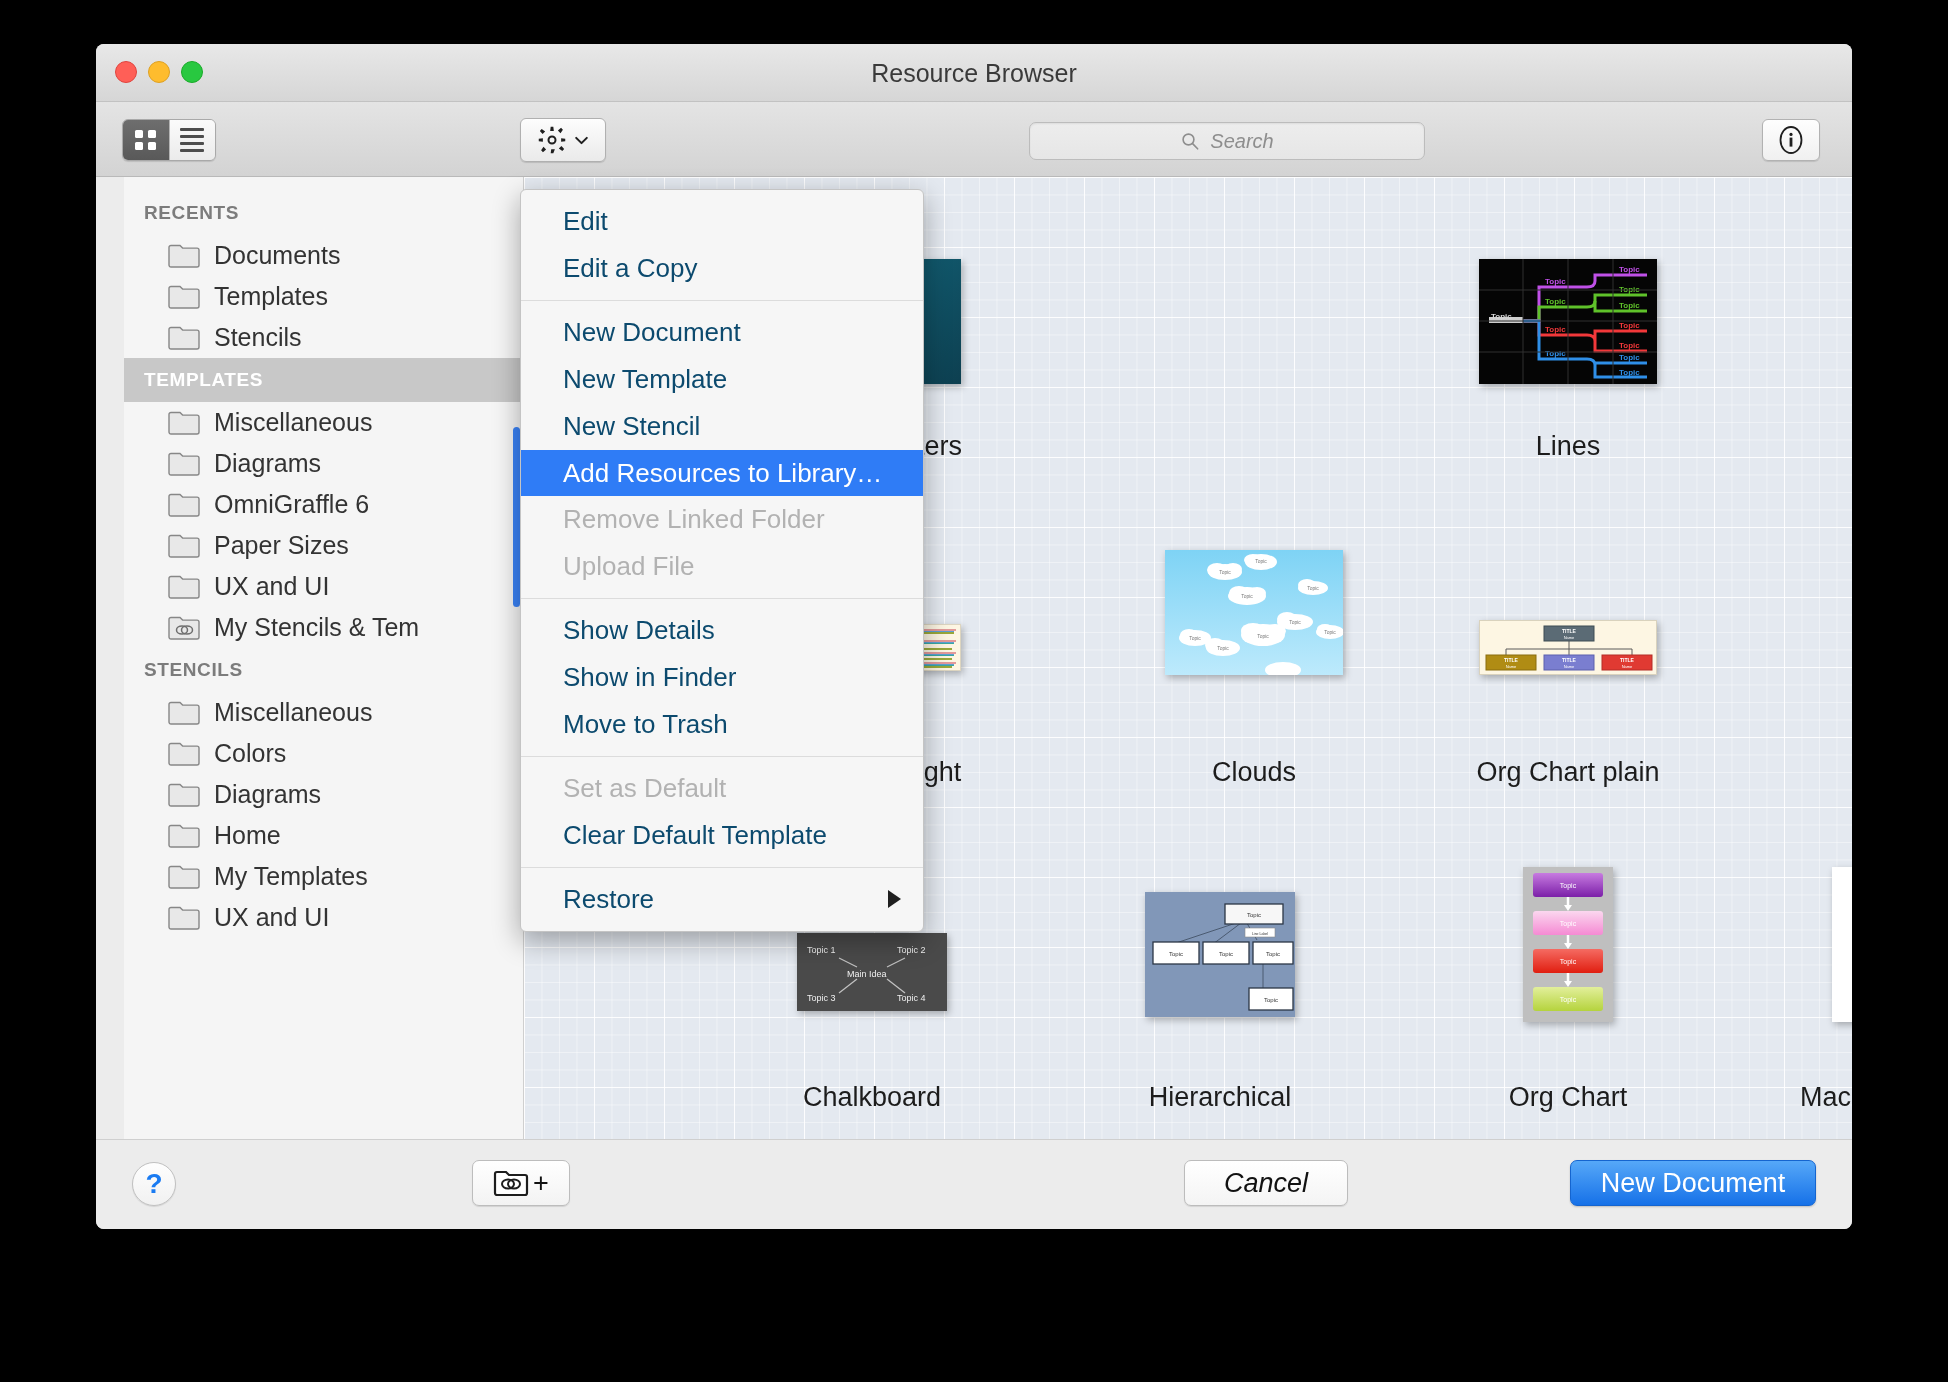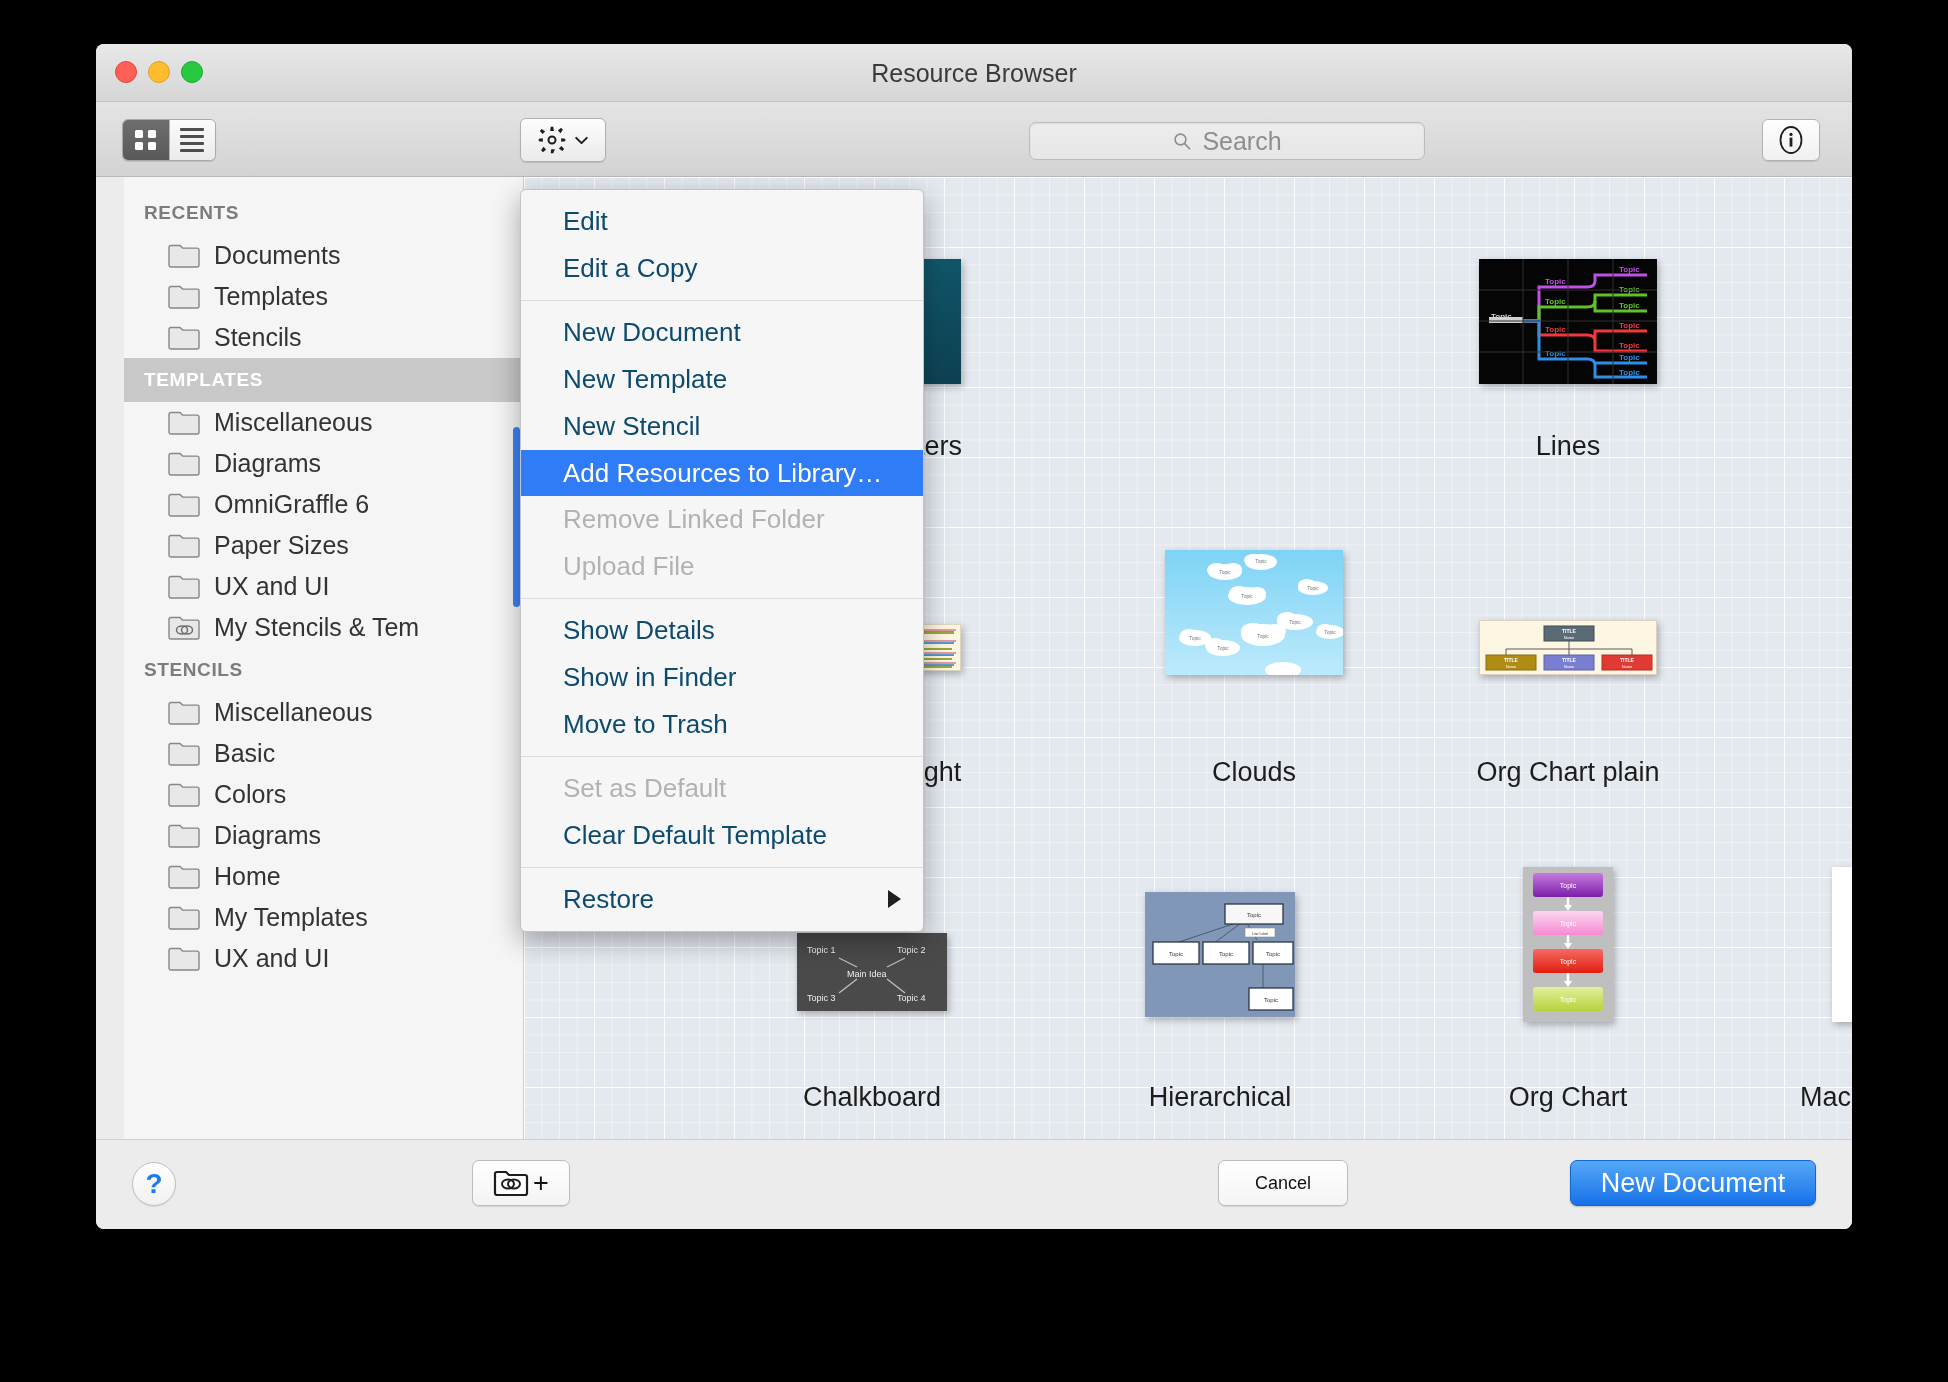--- a/index.html
+++ b/index.html
@@ -89,21 +89,21 @@
   #search-field {
     position: absolute; left: 933px; top: 20px;
     width: 396px; height: 38px;
     background: linear-gradient(#ededed,#e6e6e6);
     border: 1px solid #bcbcbc;
     border-radius: 7px;
     display: flex; align-items: center; justify-content: center; gap: 10px;
     box-shadow: inset 0 1px 2px rgba(0,0,0,.07);
   }
   #search-field .mag { width: 20px; height: 20px; }
-  #search-placeholder { font-size: 25px; color: #8e8e8e; }
+  #search-placeholder { font-size: 20px; color: #8e8e8e; font-style: italic; }
 
   
   #info-button {
     position: absolute; right: 32px; top: 17px;
     width: 58px; height: 42px;
     background: linear-gradient(#fefefe,#f0f0f0);
     border: 1px solid #b2b2b2;
     border-radius: 6px;
     display: flex; align-items: center; justify-content: center;
     box-shadow: 0 1px 1px rgba(0,0,0,.12);
@@ -206,26 +206,27 @@
   #add-linked-folder {
     position: absolute; left: 376px; top: 20px;
     width: 98px; height: 46px;
     background: linear-gradient(#ffffff,#f3f3f3);
     border: 1px solid #bdbdbd; border-radius: 7px;
     display: flex; align-items: center; justify-content: center; gap: 4px;
     box-shadow: 0 1px 1px rgba(0,0,0,.11);
   }
   #cancel-button {
     position: absolute; right: 504px; top: 20px;
-    width: 130px; height: 46px;
+    width: 164px; height: 46px;
     background: linear-gradient(#ffffff,#f4f4f4);
     border: 1px solid #bcbcbc; border-radius: 7px;
     display: flex; align-items: center; justify-content: center;
-    font-size: 18px; color: #111;
+    font-size: 27px; color: #111;
     box-shadow: 0 1px 1px rgba(0,0,0,.1);
+    font-style: italic;
   }
   #new-document-button {
     position: absolute; right: 36px; top: 20px;
     width: 246px; height: 46px;
     background: linear-gradient(#56a8f8,#1671e8);
     border: 1px solid #1565cf; border-radius: 7px;
     display: flex; align-items: center; justify-content: center;
     font-size: 27px; color: #ffffff;
     box-shadow: 0 1px 2px rgba(0,0,0,.2);
   }
@@ -386,26 +387,20 @@
         </svg>
         <span>My Stencils &amp; Tem</span>
       </div>
 
       <div class="sb-header">STENCILS</div>
       <div class="sb-item">
         <svg class="folder-icon" viewBox="0 0 32 25">
             <path d="M1 4.5a2 2 0 0 1 2-2h9l2.6 2.6H29a2 2 0 0 1 2 2V22a2 2 0 0 1-2 2H3a2 2 0 0 1-2-2z" fill="#e8e8e8" stroke="#878787" stroke-width="1.4"></path>
           </svg>
         <span>Miscellaneous</span>
-      </div>
-      <div class="sb-item">
-        <svg class="folder-icon" viewBox="0 0 32 25">
-            <path d="M1 4.5a2 2 0 0 1 2-2h9l2.6 2.6H29a2 2 0 0 1 2 2V22a2 2 0 0 1-2 2H3a2 2 0 0 1-2-2z" fill="#e8e8e8" stroke="#878787" stroke-width="1.4"></path>
-          </svg>
-        <span>Basic</span>
       </div>
       <div class="sb-item">
         <svg class="folder-icon" viewBox="0 0 32 25">
             <path d="M1 4.5a2 2 0 0 1 2-2h9l2.6 2.6H29a2 2 0 0 1 2 2V22a2 2 0 0 1-2 2H3a2 2 0 0 1-2-2z" fill="#e8e8e8" stroke="#878787" stroke-width="1.4"></path>
           </svg>
         <span>Colors</span>
       </div>
       <div class="sb-item">
         <svg class="folder-icon" viewBox="0 0 32 25">
             <path d="M1 4.5a2 2 0 0 1 2-2h9l2.6 2.6H29a2 2 0 0 1 2 2V22a2 2 0 0 1-2 2H3a2 2 0 0 1-2-2z" fill="#e8e8e8" stroke="#878787" stroke-width="1.4"></path>

